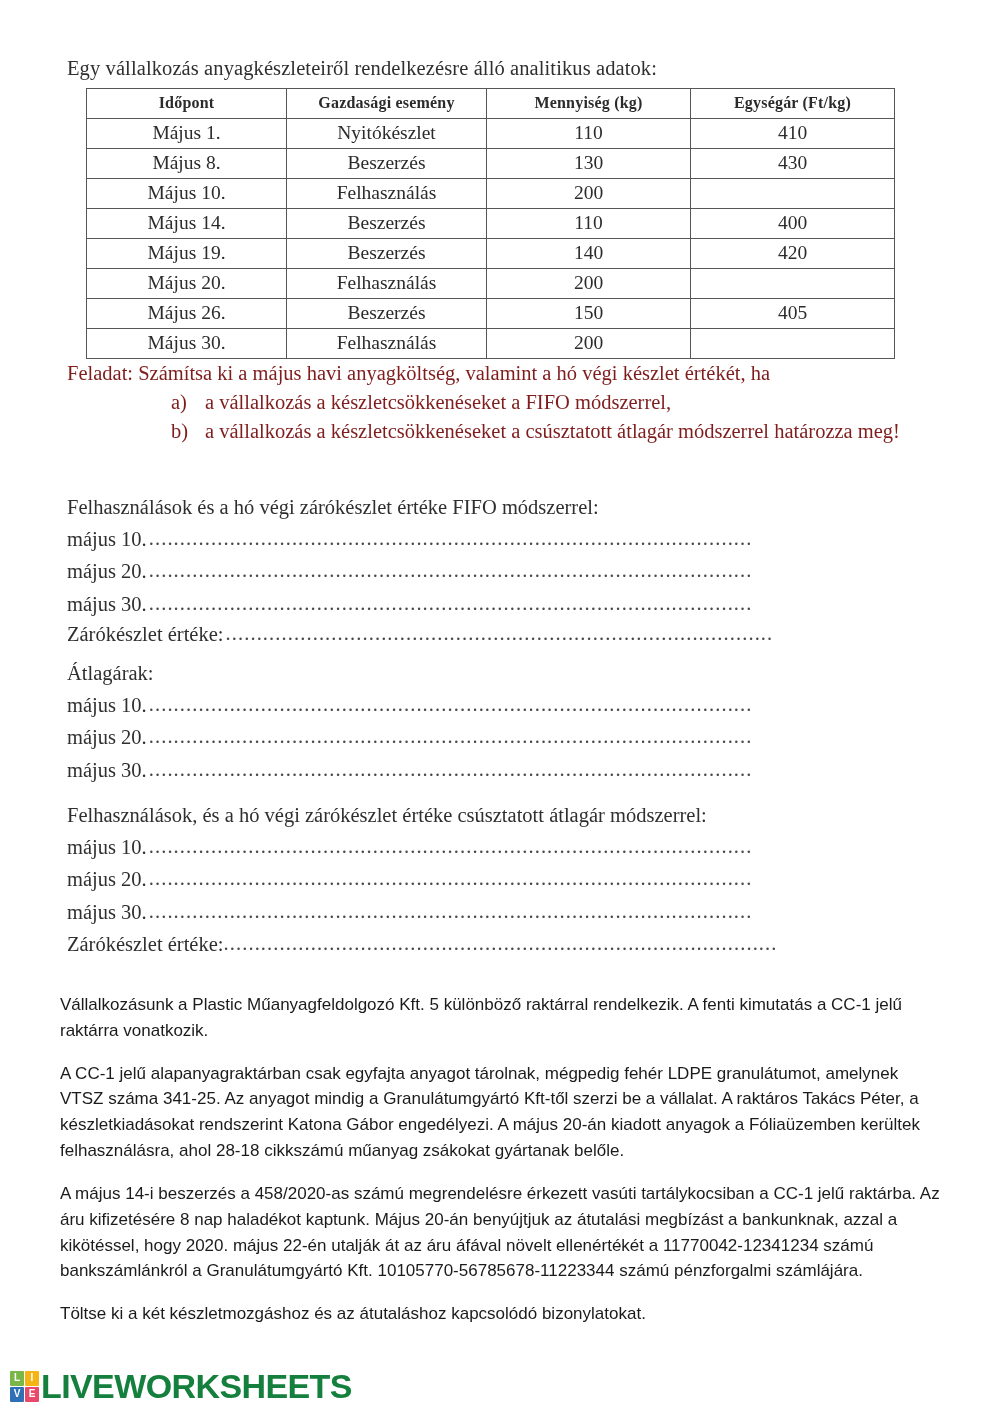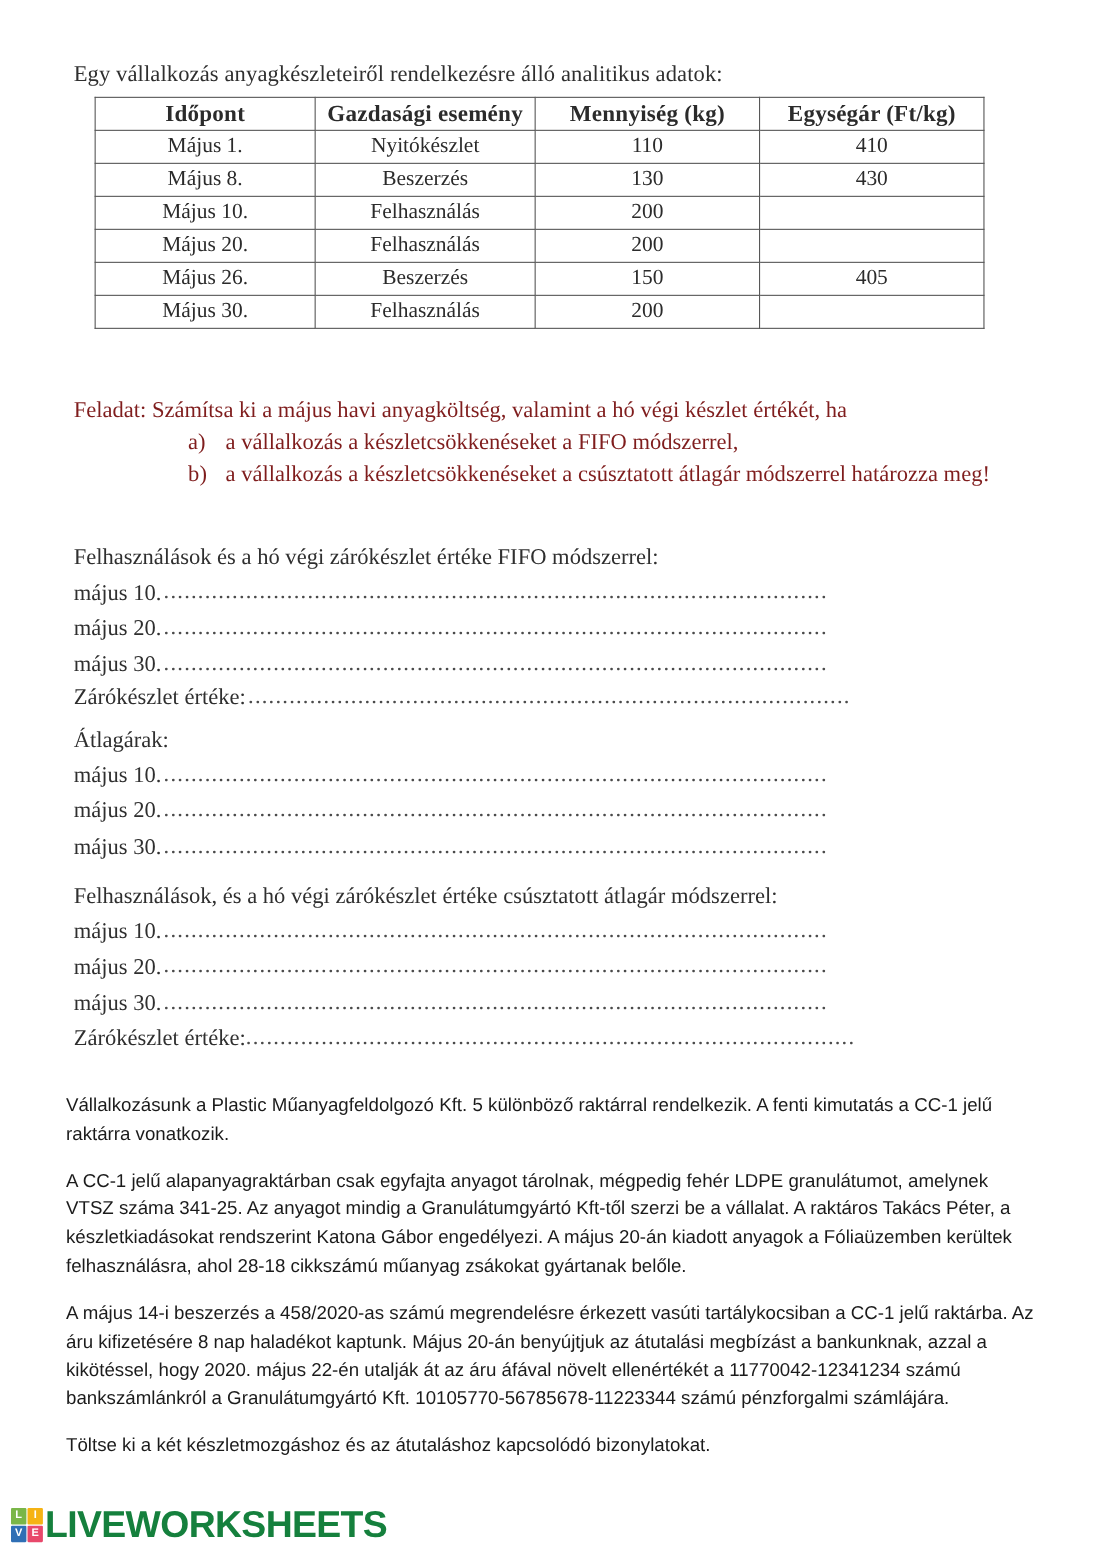--- a/index.html
+++ b/index.html
@@ -59,21 +59,21 @@
     height: 29px;
     text-align: center;
     vertical-align: middle;
     font-size: 19.5px;
     color: #2b2b2b;
     padding: 0 2px;
     line-height: 1.05;
   }
   table.data-table th {
     font-weight: bold;
-    font-size: 21px;
+    font-size: 16px;
     letter-spacing: 0.2px;
   }
   col.c-date   { width: 200px; }
   col.c-event  { width: 200px; }
   col.c-qty    { width: 204px; }
   col.c-price  { width: 204px; }
 
   
   .task {
     position: absolute;
@@ -238,20 +238,32 @@
             <td>Május 8.</td>
             <td>Beszerzés</td>
             <td>130</td>
             <td>430</td>
           </tr>
           <tr>
             <td>Május 10.</td>
             <td>Felhasználás</td>
             <td>200</td>
             <td></td>
+          </tr>
+          <tr>
+            <td>Május 14.</td>
+            <td>Beszerzés</td>
+            <td>110</td>
+            <td>400</td>
+          </tr>
+          <tr>
+            <td>Május 19.</td>
+            <td>Beszerzés</td>
+            <td>140</td>
+            <td>420</td>
           </tr>
           <tr>
             <td>Május 20.</td>
             <td>Felhasználás</td>
             <td>200</td>
             <td></td>
           </tr>
           <tr>
             <td>Május 26.</td>
             <td>Beszerzés</td>

